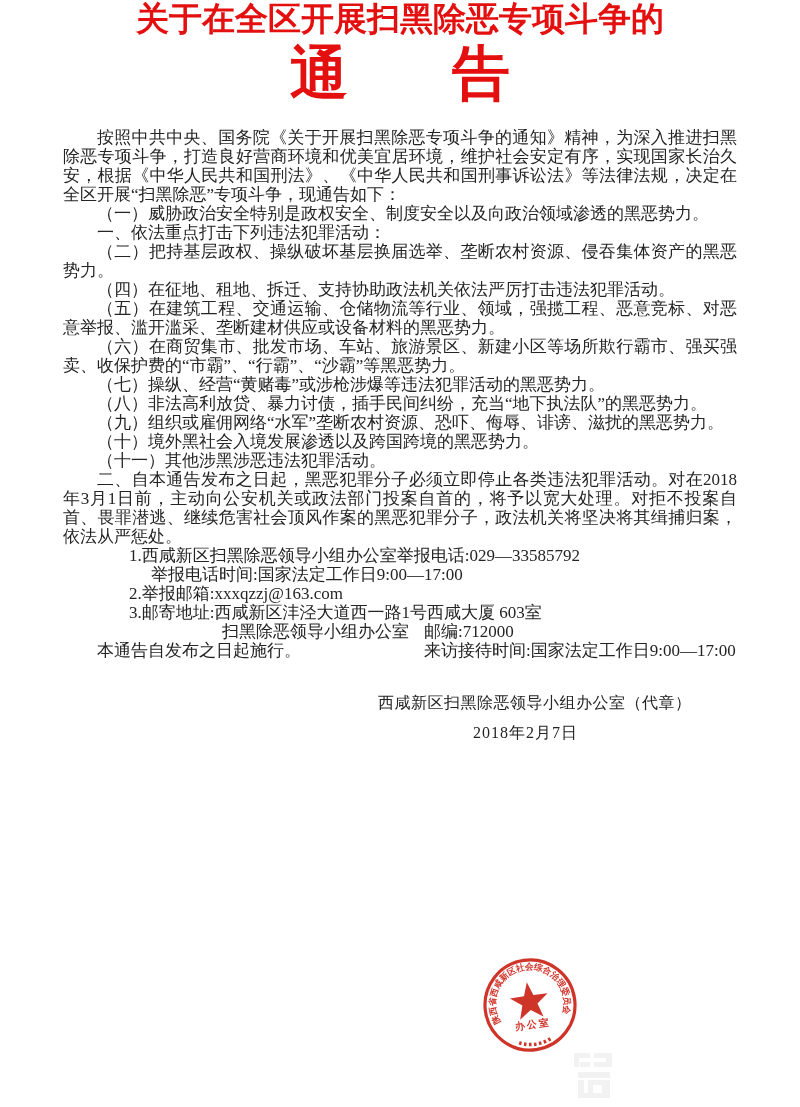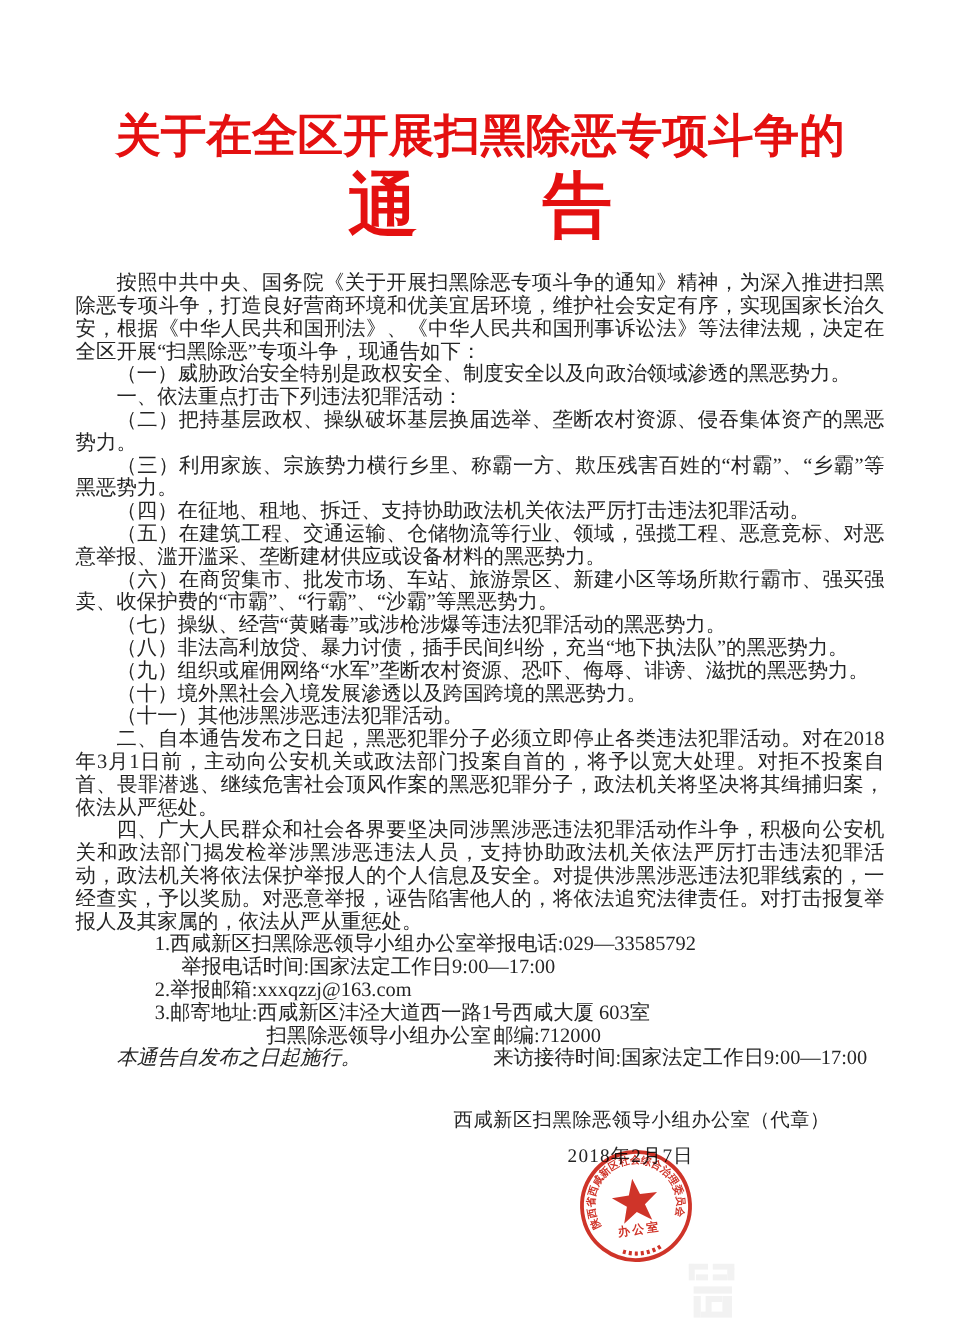--- a/index.html
+++ b/index.html
@@ -7,23 +7,22 @@
     position:relative;
     width:800px;height:1107px;
     margin:0 auto;
     background:#ffffff;
     font-family:"Liberation Serif","DejaVu Serif",serif;
     color:#242424;
     overflow:hidden;
   }
   .title1{
     margin:0;
-    padding-top:92px;
     text-align:center;
-    font-size:38px;
+    font-size:33px;
     font-weight:bold;
     color:#e41010;
     letter-spacing:0px;
     line-height:1.2;
   }
   .title2{
     display:flex;
     justify-content:center;
     gap:104px;
     font-size:58px;
@@ -45,22 +44,22 @@
   }
   .contact-line{
     position:relative;
     margin:0;
     text-indent:0;
     text-align:left;
   }
   .num-line{padding-left:32px;}
   .sub-line{padding-left:54px;}
   .hang-line{padding-left:125px;}
-  .col2{position:absolute;left:314px;top:0;}
-  .no-indent{padding-left:0;font-style:italic;}
+  .col2{position:absolute;left:327px;top:0;}
+  .no-indent{padding-left:0;}
   .footer{
     position:relative;
     margin-top:28px;
     font-size:16px;
     letter-spacing:0.5px;
     line-height:30px;
   }
   .signature{padding-left:378px;}
   .date{padding-left:473px;letter-spacing:1px;}
   .seal{
@@ -91,31 +90,29 @@
   <div class="title2">
     <span>通</span>
     <span>告</span>
   </div>
 
   <div class="content">
     <p>按照中共中央、国务院《关于开展扫黑除恶专项斗争的通知》精神，为深入推进扫黑除恶专项斗争，打造良好营商环境和优美宜居环境，维护社会安定有序，实现国家长治久安，根据《中华人民共和国刑法》、《中华人民共和国刑事诉讼法》等法律法规，决定在全区开展“扫黑除恶”专项斗争，现通告如下：</p>
     <p>（一）威胁政治安全特别是政权安全、制度安全以及向政治领域渗透的黑恶势力。</p>
     <p>一、依法重点打击下列违法犯罪活动：</p>
     <p>（二）把持基层政权、操纵破坏基层换届选举、垄断农村资源、侵吞集体资产的黑恶势力。</p>
-    <p>（三）利用家族、宗族势力横行乡里、称霸一方、欺压残害百姓的“村霸”、“乡霸”等黑恶势力。</p>
     <p>（四）在征地、租地、拆迁、支持协助政法机关依法严厉打击违法犯罪活动。</p>
     <p>（五）在建筑工程、交通运输、仓储物流等行业、领域，强揽工程、恶意竞标、对恶意举报、滥开滥采、垄断建材供应或设备材料的黑恶势力。</p>
     <p>（六）在商贸集市、批发市场、车站、旅游景区、新建小区等场所欺行霸市、强买强卖、收保护费的“市霸”、“行霸”、“沙霸”等黑恶势力。</p>
     <p>（七）操纵、经营“黄赌毒”或涉枪涉爆等违法犯罪活动的黑恶势力。</p>
     <p>（八）非法高利放贷、暴力讨债，插手民间纠纷，充当“地下执法队”的黑恶势力。</p>
     <p>（九）组织或雇佣网络“水军”垄断农村资源、恐吓、侮辱、诽谤、滋扰的黑恶势力。</p>
     <p>（十）境外黑社会入境发展渗透以及跨国跨境的黑恶势力。</p>
     <p>（十一）其他涉黑涉恶违法犯罪活动。</p>
     <p>二、自本通告发布之日起，黑恶犯罪分子必须立即停止各类违法犯罪活动。对在2018年3月1日前，主动向公安机关或政法部门投案自首的，将予以宽大处理。对拒不投案自首、畏罪潜逃、继续危害社会顶风作案的黑恶犯罪分子，政法机关将坚决将其缉捕归案，依法从严惩处。</p>
-    <p>四、广大人民群众和社会各界要坚决同涉黑涉恶违法犯罪活动作斗争，积极向公安机关和政法部门揭发检举涉黑涉恶违法人员，支持协助政法机关依法严厉打击违法犯罪活动，政法机关将依法保护举报人的个人信息及安全。对提供涉黑涉恶违法犯罪线索的，一经查实，予以奖励。对恶意举报，诬告陷害他人的，将依法追究法律责任。对打击报复举报人及其家属的，依法从严从重惩处。</p>
 
     <p class="contact-line num-line">1.西咸新区扫黑除恶领导小组办公室举报电话:029—33585792</p>
     <p class="contact-line sub-line">举报电话时间:国家法定工作日9:00—17:00</p>
     <p class="contact-line num-line">2.举报邮箱:xxxqzzj@163.com</p>
     <p class="contact-line num-line">3.邮寄地址:西咸新区沣泾大道西一路1号西咸大厦 603室</p>
     <p class="contact-line hang-line">
       <span>扫黑除恶领导小组办公室</span>
       <span class="col2">邮编:712000</span>
     </p>
     <p class="contact-line num-line">

